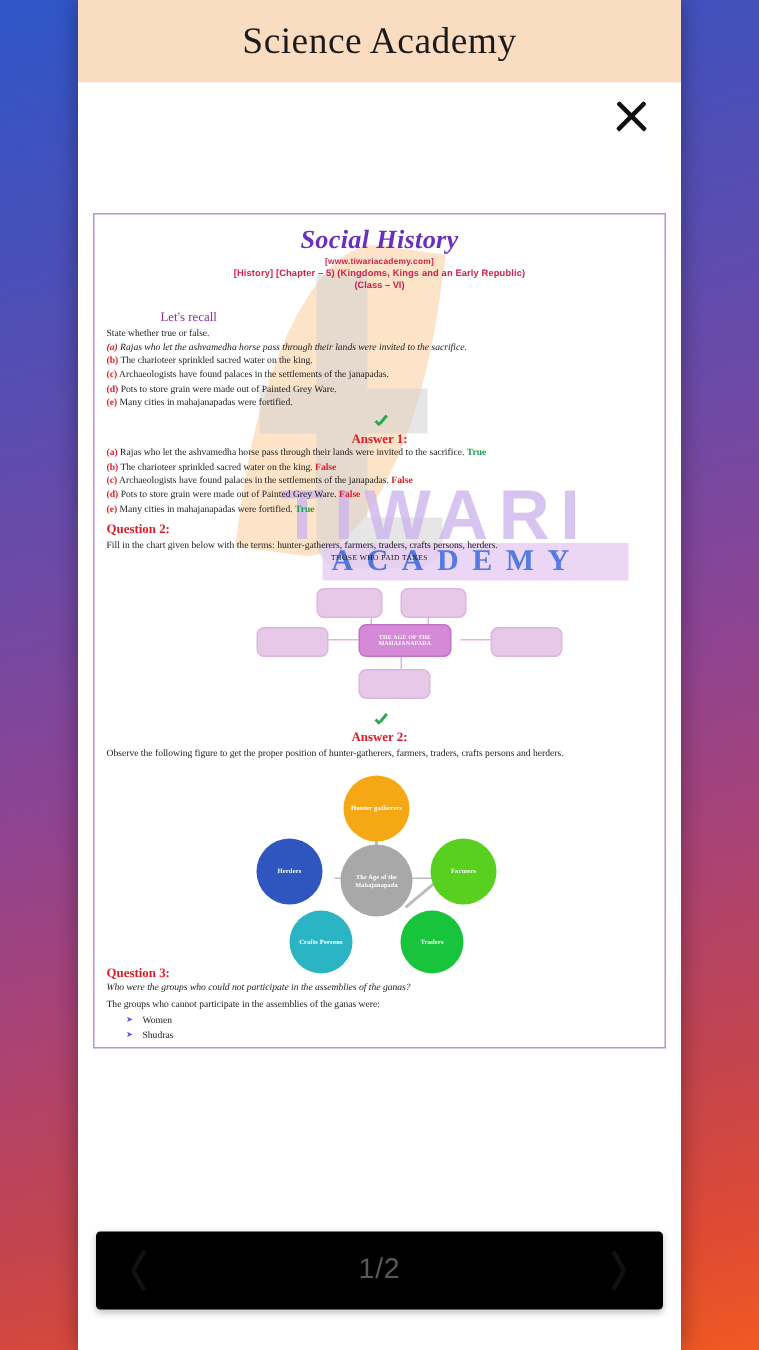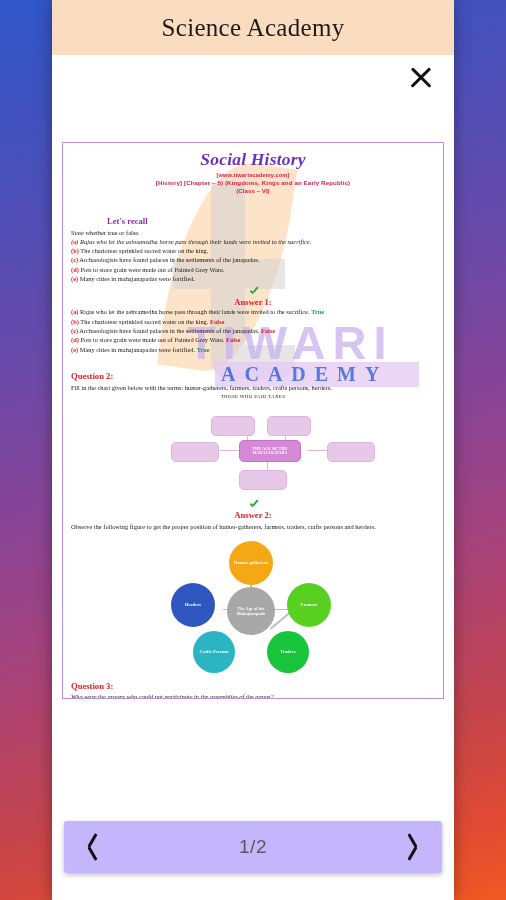--- a/index.html
+++ b/index.html
@@ -124,22 +124,22 @@
     text-align: center; font-size: 6.2px; font-weight: 700;
     color: #d11f4d; margin-top: 1px; letter-spacing: .1px;
   }
   .h-class {
     text-align: center; font-size: 6.2px; font-weight: 700;
     color: #d11f4d; margin-top: 1px;
   }
 
   .recall {
     font-family: "Liberation Serif", serif;
-    font-size: 8.6px; font-weight: 700; color: #8b2fa8;
-    margin-top: 22px;
+    font-size: 8.6px; font-weight: 400; color: #8b2fa8;
+    margin-top: 12px;
     padding-left: 36px;
   }
   .qlabel {
     font-family: "Liberation Serif", serif;
     font-size: 8.6px; font-weight: 700; color: #e01b24;
     margin-top: 3px;
   }
   .alabel {
     font-family: "Liberation Serif", serif;
     font-size: 8.6px; font-weight: 700; color: #e01b24;
@@ -211,21 +211,21 @@
   }
   .alist li::before {
     content: "\27A4"; position: absolute; left: -11px; top: 0;
     color: #6b4fd8; font-size: 5.6px;
   }
 
   
   .navbar {
     position: absolute; left: 12px; bottom: 27px;
     width: 378px; height: 52px;
-    background: #c4b5fd; border-radius: 3px;
+    background: #000000; border-radius: 3px;
     box-shadow: 0 2px 5px rgba(0,0,0,.25);
     display: flex; align-items: center; justify-content: space-between;
     padding: 0 18px;
   }
   .chev { width: 22px; height: 30px; position: relative; cursor: pointer; }
   .chev::before, .chev::after {
     content: ""; position: absolute; width: 3.2px; height: 15px;
     background: #111; border-radius: 1px; left: 9px;
   }
   .chev.left::before  { top: 1px;  transform: rotate(30deg); }
@@ -284,21 +284,21 @@
         <div class="alabel">
           <span class="tick"></span>
           <span>Answer 1:</span>
         </div>
         <div class="opt"><span class="k">(a)</span> <span>Rajas who let the ashvamedha horse pass through their lands were invited to the sacrifice.</span> <span class="tv">True</span></div>
         <div class="opt"><span class="k">(b)</span> <span>The charioteer sprinkled sacred water on the king.</span> <span class="fv">False</span></div>
         <div class="opt"><span class="k">(c)</span> <span>Archaeologists have found palaces in the settlements of the janapadas.</span> <span class="fv">False</span></div>
         <div class="opt"><span class="k">(d)</span> <span>Pots to store grain were made out of Painted Grey Ware.</span> <span class="fv">False</span></div>
         <div class="opt"><span class="k">(e)</span> <span>Many cities in mahajanapadas were fortified.</span> <span class="tv">True</span></div>
 
-        <div class="qlabel" style="margin-top:17px">Question 2:</div>
+        <div class="qlabel" style="margin-top:3px">Question 2:</div>
         <div class="ptext">Fill in the chart given below with the terms: hunter-gatherers, farmers, traders, crafts persons, herders.</div>
         <div class="ptext" style="text-align:center;font-size:5px;letter-spacing:.3px">THOSE WHO PAID TAXES</div>
 
         <div class="chart2">
           <div class="cline" style="left:148px;top:46px;width:20px;height:1.2px"></div>
           <div class="cline" style="left:236px;top:46px;width:20px;height:1.2px"></div>
           <div class="cline" style="left:176px;top:30px;width:1.2px;height:12px"></div>
           <div class="cline" style="left:214px;top:30px;width:1.2px;height:12px"></div>
           <div class="cline" style="left:196px;top:56px;width:1.2px;height:12px"></div>
 
@@ -337,21 +337,21 @@
             <span>Crafts Persons</span>
           </div>
           <div class="node" style="left:100px;top:50px;width:44px;height:44px;background:#2f56bf">
             <span>Herders</span>
           </div>
           <div class="node" style="left:156px;top:54px;width:48px;height:48px;background:#a8a8a8;font-size:4.2px;z-index:3">
             <span>The Age of the Mahajanapada</span>
           </div>
         </div>
 
-        <div class="qlabel" style="margin-top:20px">Question 3:</div>
+        <div class="qlabel" style="margin-top:6px">Question 3:</div>
         <div class="ptext italic" style="font-style:italic">Who were the groups who could not participate in the assemblies of the ganas?</div>
 
         <div class="ptext">The groups who cannot participate in the assemblies of the ganas were:</div>
         <ul class="alist">
           <li>Women</li>
           <li>Shudras</li>
 
         </ul>
       </div>
     </div>

